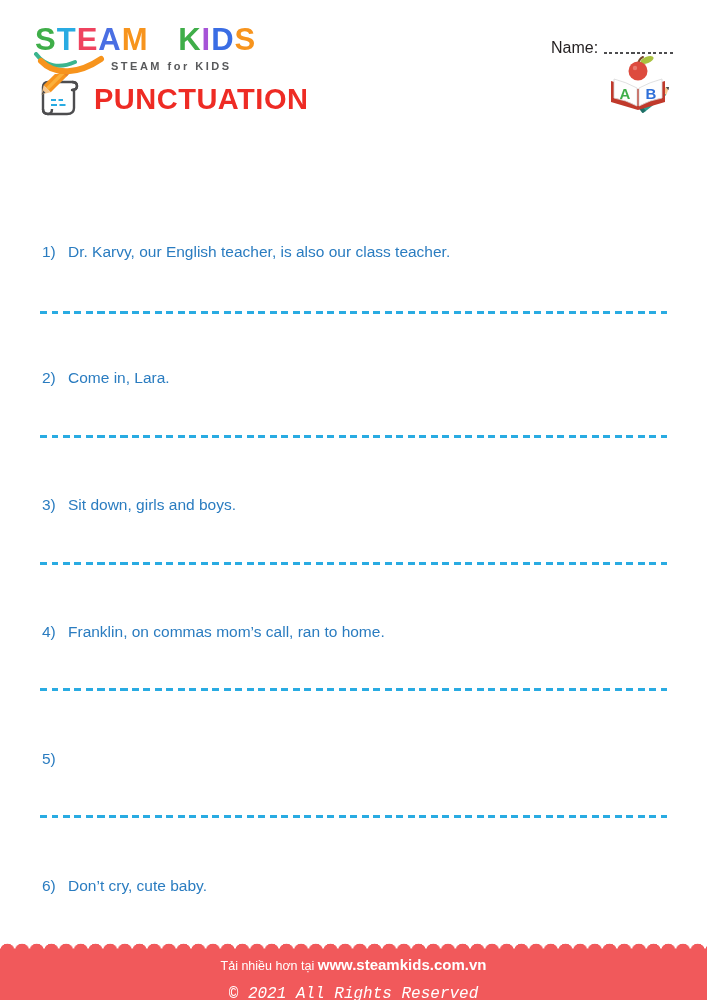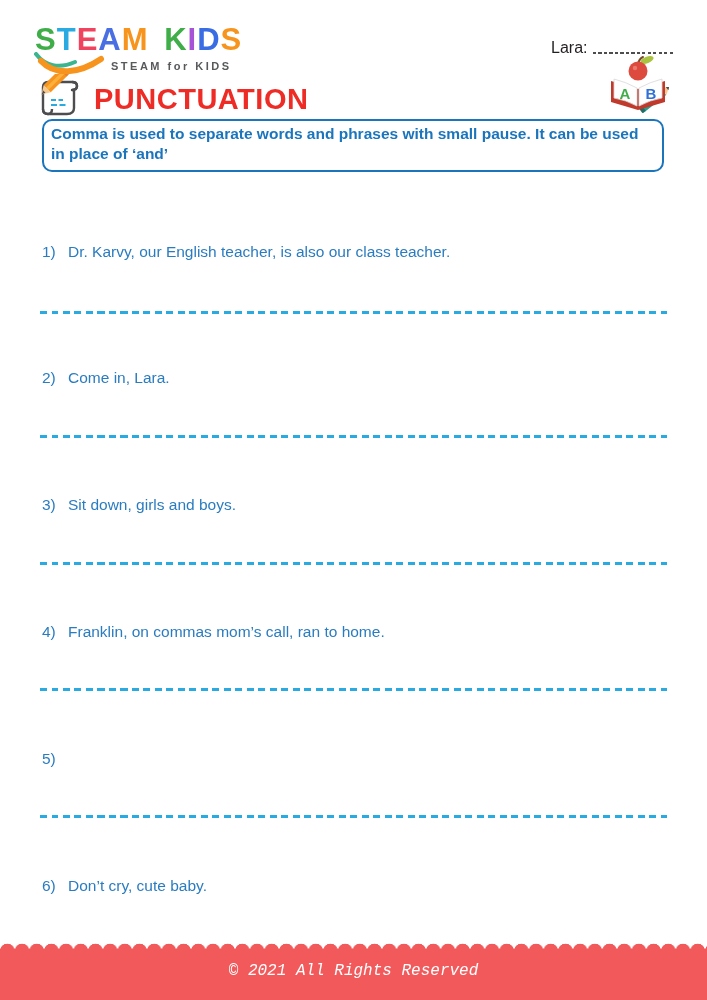--- a/index.html
+++ b/index.html
@@ -5,21 +5,21 @@
   * { margin:0; padding:0; box-sizing:border-box; }
   html,body { background:#ffffff; }
   body { width:707px; height:1000px; font-family:"Liberation Sans","DejaVu Sans",sans-serif; position:relative; overflow:hidden; }
 
   .page { position:relative; width:707px; height:1000px; background:#fff; }
 
   
   .logo { position:absolute; left:35px; top:24px; width:215px; height:52px; }
   .logo-text { font-size:31px; font-weight:800; letter-spacing:1px; line-height:1; white-space:nowrap; }
   .logo-word { display:inline-block; }
-  .logo-word + .logo-word { margin-left:6px; }
+  .logo-word + .logo-word { margin-left:20px; }
   .logo-sub { position:absolute; left:76px; top:36px; font-size:11px; font-weight:bold; letter-spacing:2.5px; color:#58595B; white-space:nowrap; }
   .logo-swoosh { position:absolute; left:-2px; top:28px; }
 
   .field-row { position:absolute; display:flex; align-items:flex-end; }
   .field-label { font-size:16px; color:#231F20; line-height:1; padding-right:6px; }
   .dotline { flex:1; height:2px; margin-bottom:2px;
     background:repeating-linear-gradient(90deg,#4D4D4F 0 3px,transparent 3px 5.5px); }
   .name-row { left:253px; top:40px; width:288px; }
   .date-row { left:551px; top:40px; width:122px; }
 
@@ -68,21 +68,21 @@
       <span class="logo-word"><span style="color: rgb(63, 174, 73);">K</span><span style="color: rgb(166, 83, 215);">I</span><span style="color: rgb(58, 109, 228);">D</span><span style="color: rgb(247, 148, 29);">S</span></span>
     </div>
     <svg class="logo-swoosh" width="78" height="24" viewBox="0 0 78 24">
       <path d="M3 2 C 12 14, 26 17, 42 10" fill="none" stroke="#3BB58E" stroke-width="4" stroke-linecap="round"></path>
       <path d="M8 9 C 22 24, 46 22, 68 7" fill="none" stroke="#F7941D" stroke-width="6" stroke-linecap="round"></path>
     </svg>
     <div class="logo-sub">STEAM for KIDS</div>
   </div>
 
   <div class="field-row date-row">
-    <span class="field-label">Lara:</span>
+    <span class="field-label">Name:</span>
     <span class="dotline"></span>
   </div>
 
   <svg class="ab-icon" width="66" height="58" viewBox="0 0 66 58">
 
     <g transform="rotate(-38 48 44)">
       <rect x="34" y="40" width="27" height="9" rx="1" fill="#2A9D8F"></rect>
       <rect x="34" y="40" width="27" height="3.5" fill="#238276"></rect>
       <polygon points="61,40 61,49 68,44.5" fill="#F6C890"></polygon>
       <polygon points="65.5,42.3 65.5,46.7 68,44.5" fill="#4D4D4F"></polygon>
@@ -115,23 +115,20 @@
         <rect x="9" y="-8" width="10" height="24" fill="#F7941D"></rect>
         <rect x="9" y="-10" width="10" height="3.5" fill="#E8832C"></rect>
         <rect x="12.3" y="-8" width="3.4" height="24" fill="#FBB03B"></rect>
         <polygon points="9,16 19,16 14,24" fill="#F6C890"></polygon>
         <polygon points="12.4,20 15.6,20 14,24" fill="#4D4D4F"></polygon>
       </g>
     </svg>
     <h1 class="page-title">PUNCTUATION</h1>
   </div>
 
-  <div class="info-box">
-    <span>Comma is used to separate words and phrases with small pause. It can be used in place of ‘and’</span>
-  </div>
 
 
   <div class="question q1">
     <span class="q-num">1)</span>
     <span class="q-text">Dr. Karvy, our English teacher, is also our class teacher.</span>
   </div>
   <div class="answer-line line1"></div>
 
   <div class="question q2">
     <span class="q-num">2)</span>
@@ -156,16 +153,19 @@
   </div>
   <div class="answer-line line5"></div>
 
   <div class="question q6">
     <span class="q-num">6)</span>
     <span class="q-text">Don’t cry, cute baby.</span>
   </div>
 
   <div class="scallops"></div>
   <div class="footer">
+    <div class="footer-line1">
+      <span>Tải nhiều hơn tại </span><span class="footer-url">www.steamkids.com.vn</span>
+    </div>
     <div class="footer-line2">© 2021 All Rights Reserved</div>
   </div>
 
 </div>
 
 </body></html>

